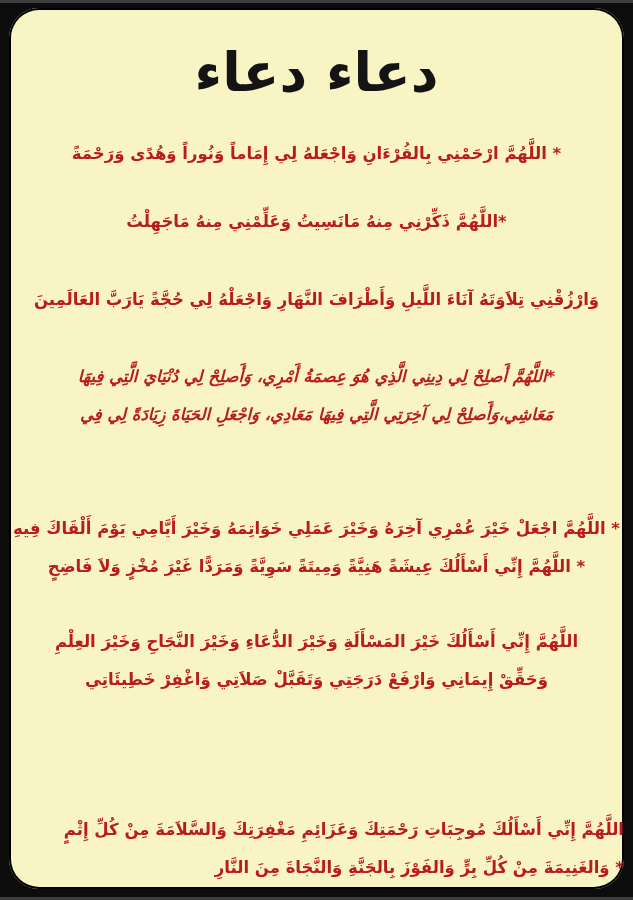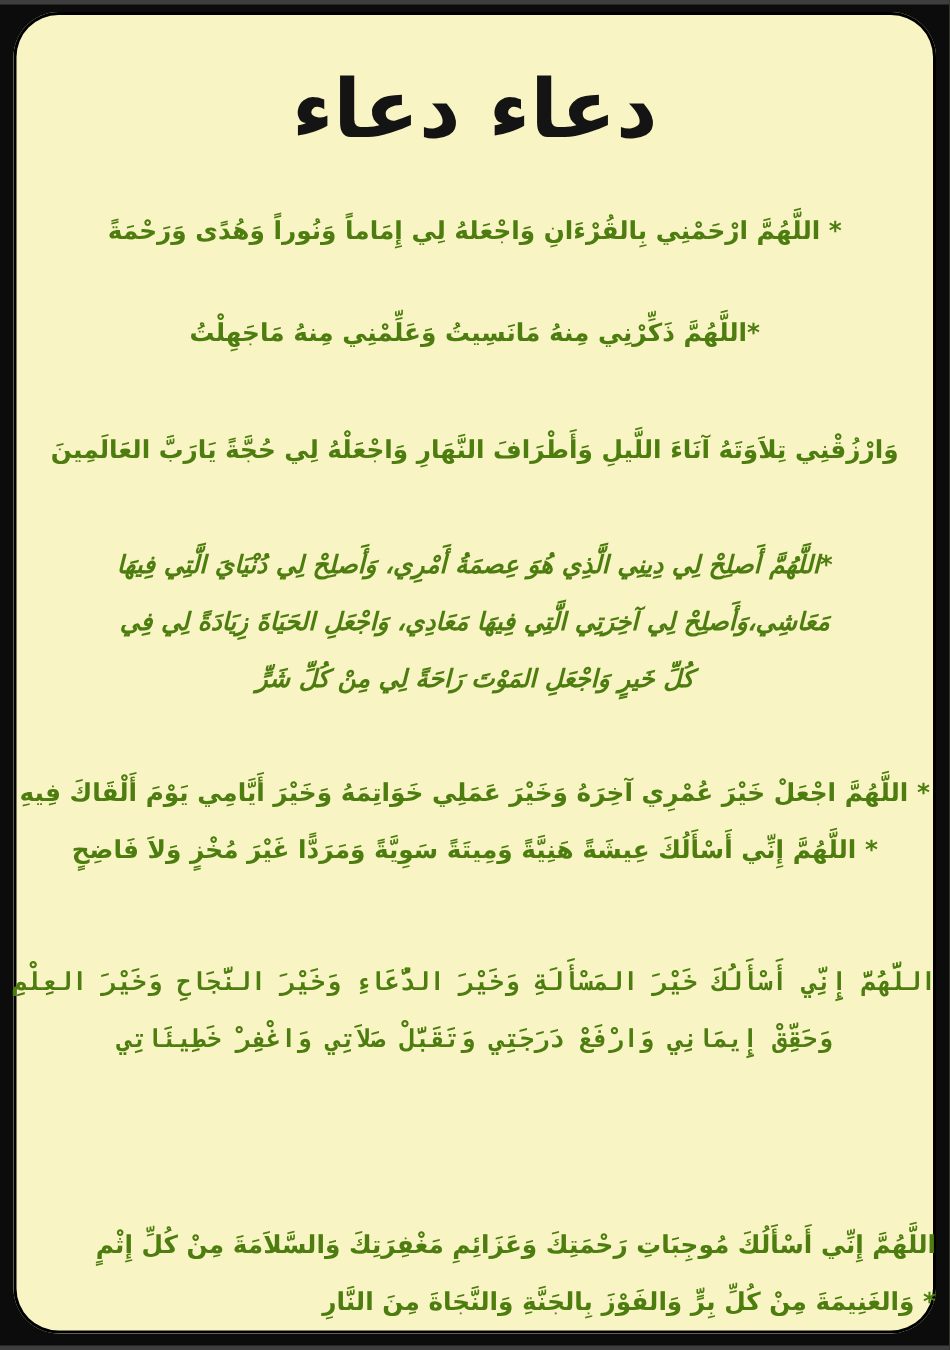--- a/index.html
+++ b/index.html
@@ -49,33 +49,33 @@
     direction: rtl;
   }
   .para {
     position: absolute;
     left: 0;
     width: 100%;
     text-align: center;
     direction: rtl;
     font-weight: bold;
     font-size: 16.5px;
-    color: #4d7c0f;
+    color: #b91c1c;
     line-height: 38px;
   }
   .para .line {
     display: block;
     white-space: nowrap;
   }
   .p1 { top: 127px; }
   .p2 { top: 195px; }
   .p3 { top: 273px; }
   .p4 { top: 350px; font-style: italic; }
   .p5 { top: 502px; }
-  .p6 { top: 629px; font-family: Liberation Mono, monospace; }
+  .p6 { top: 615px; }
   .p7 { top: 803px; text-align: right; }
 </style>
 </head>
 <body>
 
 <div class="frame">
   <div class="strip top"></div>
 
   <div class="card">
     <div class="page-title">دعاء دعاء</div>
@@ -88,21 +88,20 @@
       <span class="line">*اللَّهُمَّ ذَكِّرْنِي مِنهُ مَانَسِيتُ وَعَلِّمْنِي مِنهُ مَاجَهِلْتُ</span>
     </div>
 
     <div class="para p3">
       <span class="line">وَارْزُقْنِي تِلاَوَتَهُ آنَاءَ اللَّيلِ وَأَطْرَافَ النَّهَارِ وَاجْعَلْهُ لِي حُجَّةً يَارَبَّ العَالَمِينَ</span>
     </div>
 
     <div class="para p4">
       <span class="line">*اللَّهُمَّ أَصلِحْ لِي دِينِي الَّذِي هُوَ عِصمَةُ أَمْرِي، وَأَصلِحْ لِي دُنْيَايَ الَّتِي فِيهَا</span>
       <span class="line">مَعَاشِي،وَأَصلِحْ لِي آخِرَتِي الَّتِي فِيهَا مَعَادِي، وَاجْعَلِ الحَيَاةَ زِيَادَةً لِي فِي</span>
-      <span class="line">كُلِّ خَيرٍ وَاجْعَلِ المَوْتَ رَاحَةً لِي مِنْ كُلِّ شَرٍّ</span>
     </div>
 
     <div class="para p5">
       <span class="line">* اللَّهُمَّ اجْعَلْ خَيْرَ عُمْرِي آخِرَهُ وَخَيْرَ عَمَلِي خَوَاتِمَهُ وَخَيْرَ أَيَّامِي يَوْمَ أَلْقَاكَ فِيهِ</span>
       <span class="line">* اللَّهُمَّ إِنِّي أَسْأَلُكَ عِيشَةً هَنِيَّةً وَمِيتَةً سَوِيَّةً وَمَرَدًّا غَيْرَ مُخْزٍ وَلاَ فَاضِحٍ</span>
     </div>
 
     <div class="para p6">
       <span class="line">اللَّهُمَّ إِنِّي أَسْأَلُكَ خَيْرَ المَسْأَلَةِ وَخَيْرَ الدُّعَاءِ وَخَيْرَ النَّجَاحِ وَخَيْرَ العِلْمِ</span>
       <span class="line">وَحَقِّقْ إِيمَانِي وَارْفَعْ دَرَجَتِي وَتَقَبَّلْ صَلاَتِي وَاغْفِرْ خَطِيئَاتِي</span>

